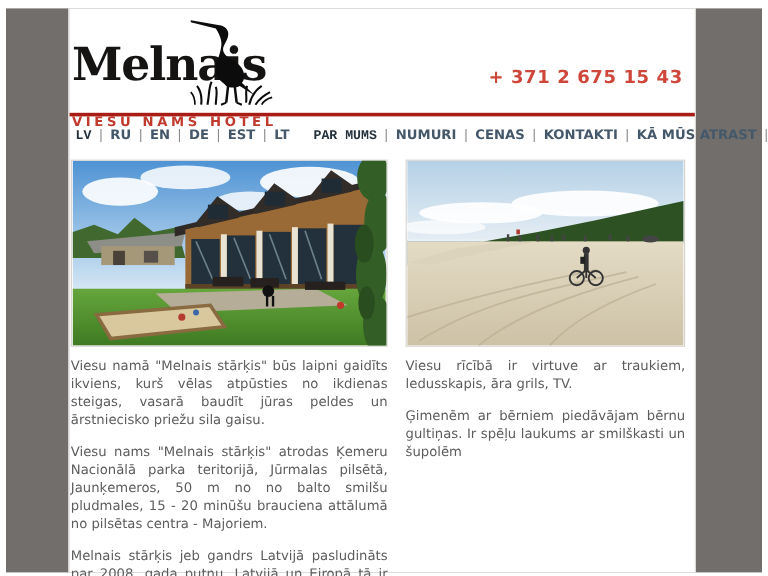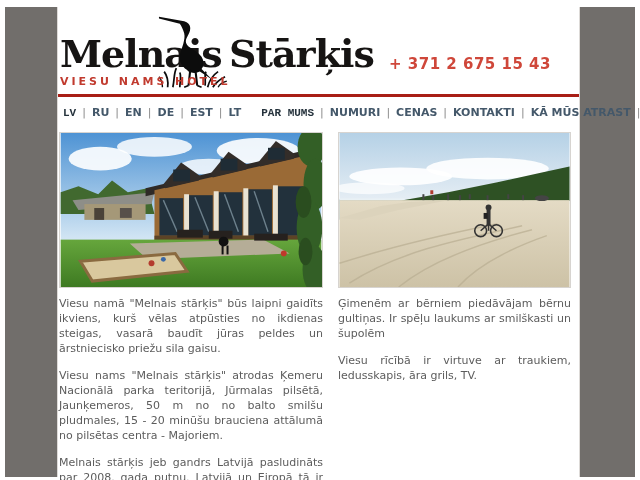--- a/index.html
+++ b/index.html
@@ -11,23 +11,23 @@
   .content { position:absolute; left:52px; top:0; width:523px; height:470px;
              background:#ffffff; border-left:1px solid #dddad7; border-right:1px solid #dddad7; }
 
   
   .header { position:relative; height:90px; border-bottom:3px solid #a81e16; }
   .logo-word { position:absolute; top:24px; font-family:"DejaVu Serif", serif;
                font-weight:bold; font-size:38px; color:#161413; letter-spacing:-1px; }
   .logo-word.w1 { left:2px; }
   .logo-word.w2 { left:171px; }
   .stork { position:absolute; left:98px; top:2px; width:72px; height:80px; }
-  .phone { position:absolute; right:28px; top:48px; font-size:15px; font-weight:bold;
+  .phone { position:absolute; right:10px; top:48px; font-size:15px; font-weight:bold;
            color:#cf473a; letter-spacing:0.5px; }
-  .tagline { position:absolute; top:68px; font-size:11px; font-weight:bold;
+  .tagline { position:absolute; top:88px; font-size:11px; font-weight:bold;
              color:#c13a2e; letter-spacing:3px; }
   .tagline.t1 { left:2px; } .tagline.t2 { left:117px; } .tagline.t3 { left:192px; }
 
   
   .nav { padding:9px 0 9px 5px; font-size:11px; color:#44586a; white-space:nowrap; }
   .nav .group { display:inline-block; }
   .nav .group.menu { margin-left:20px; }
   .nav span[data-item] { color:#44586a; cursor:pointer;font-weight:bold; }
   .nav span.active { font-weight:bold; color:#25323c;font-family:Liberation Mono, monospace; }
   .nav .group > span + span::before { content:"|"; color:#8a8a8a; margin:0 6px; font-weight:normal; }
@@ -52,21 +52,20 @@
       <div class="logo-word w1">Melnais</div>
 
       <svg class="stork" viewBox="0 0 80 92">
         <path fill="#0c0c0c" d="M2,9 L31,14 C35,15 38,18 38,22 C38,26 36,29 34,33 C32,37 33,40 36,43 C42,47 48,50 51,55 C54,60 54,66 51,69 L63,81 L49,72 C45,74 40,74 36,72 L34,70 C28,66 25,60 26,53 C27,48 29,44 30,40 C31,36 32,32 31,28 C30,24 28,20 26,17 L2,11 Z"></path>
         <path stroke="#0c0c0c" stroke-width="2.4" fill="none" d="M38,70 L36,88 M44,71 L46,88"></path>
         <path stroke="#0c0c0c" stroke-width="2" fill="none" d="M36,88 L31,90 M46,88 L51,90"></path>
         <path stroke="#0c0c0c" stroke-width="2" fill="none" d="M12,90 C13,82 11,76 8,72 M18,90 C20,80 19,74 22,68 M26,90 C26,84 28,78 26,73 M58,90 C60,82 64,76 70,72 M64,90 C68,84 74,80 78,78 M55,88 C56,82 54,77 56,72"></path>
         <path stroke="#0c0c0c" stroke-width="1.6" fill="none" d="M6,90 C6,85 4,80 2,78 M70,90 C72,86 76,84 80,83"></path>
       </svg>
 
-      <div class="logo-word w2">Stārķis</div>
 
       <div class="phone">+ 371 2 675 15 43</div>
 
       <div class="tagline t1">VIESU NAMS</div>
       <div class="tagline t2">HOTEL</div>
     </div>
 
     <div class="nav">
       <span class="group langs"><span data-item="label" class="active">LV</span><span data-item="label">RU</span><span data-item="label">EN</span><span data-item="label">DE</span><span data-item="label">EST</span><span data-item="label">LT</span></span><span class="group menu"><span data-item="label" class="active">PAR MUMS</span><span data-item="label">NUMURI</span><span data-item="label">CENAS</span><span data-item="label">KONTAKTI</span><span data-item="label">KĀ MŪS ATRAST</span><span data-item="label">FOTOGALERIJA</span></span>
     </div>
@@ -196,19 +195,19 @@
 
     <div class="columns">
       <div class="col left">
 
       <p data-item="">Viesu namā "Melnais stārķis" būs laipni gaidīts ikviens, kurš vēlas atpūsties no ikdienas steigas, vasarā baudīt jūras peldes un ārstniecisko priežu sila gaisu.</p>
           <p data-item="">Viesu nams "Melnais stārķis" atrodas Ķemeru Nacionālā parka teritorijā, Jūrmalas pilsētā, Jaunķemeros, 50 m no no balto smilšu pludmales, 15 - 20 minūšu brauciena attālumā no pilsētas centra - Majoriem.</p>
           <p data-item="">Melnais stārķis jeb gandrs Latvijā pasludināts par 2008. gada putnu. Latvijā un Eiropā tā ir īpaši aizsargājama putnu suga, viena no 19 stārķu dzimtas sugām.</p>
         </div>
       <div class="col right">
 
+          <p data-item="">Viesu rīcībā ir virtuve ar traukiem, ledusskapis, āra grils, TV.</p>
           <p data-item="">Ģimenēm ar bērniem piedāvājam bērnu gultiņas. Ir spēļu laukums ar smilškasti un šupolēm</p>
-          <p data-item="">Viesu rīcībā ir virtuve ar traukiem, ledusskapis, āra grils, TV.</p>
         </div>
     </div>
 
   </div>
 </div>
 
 </body></html>

